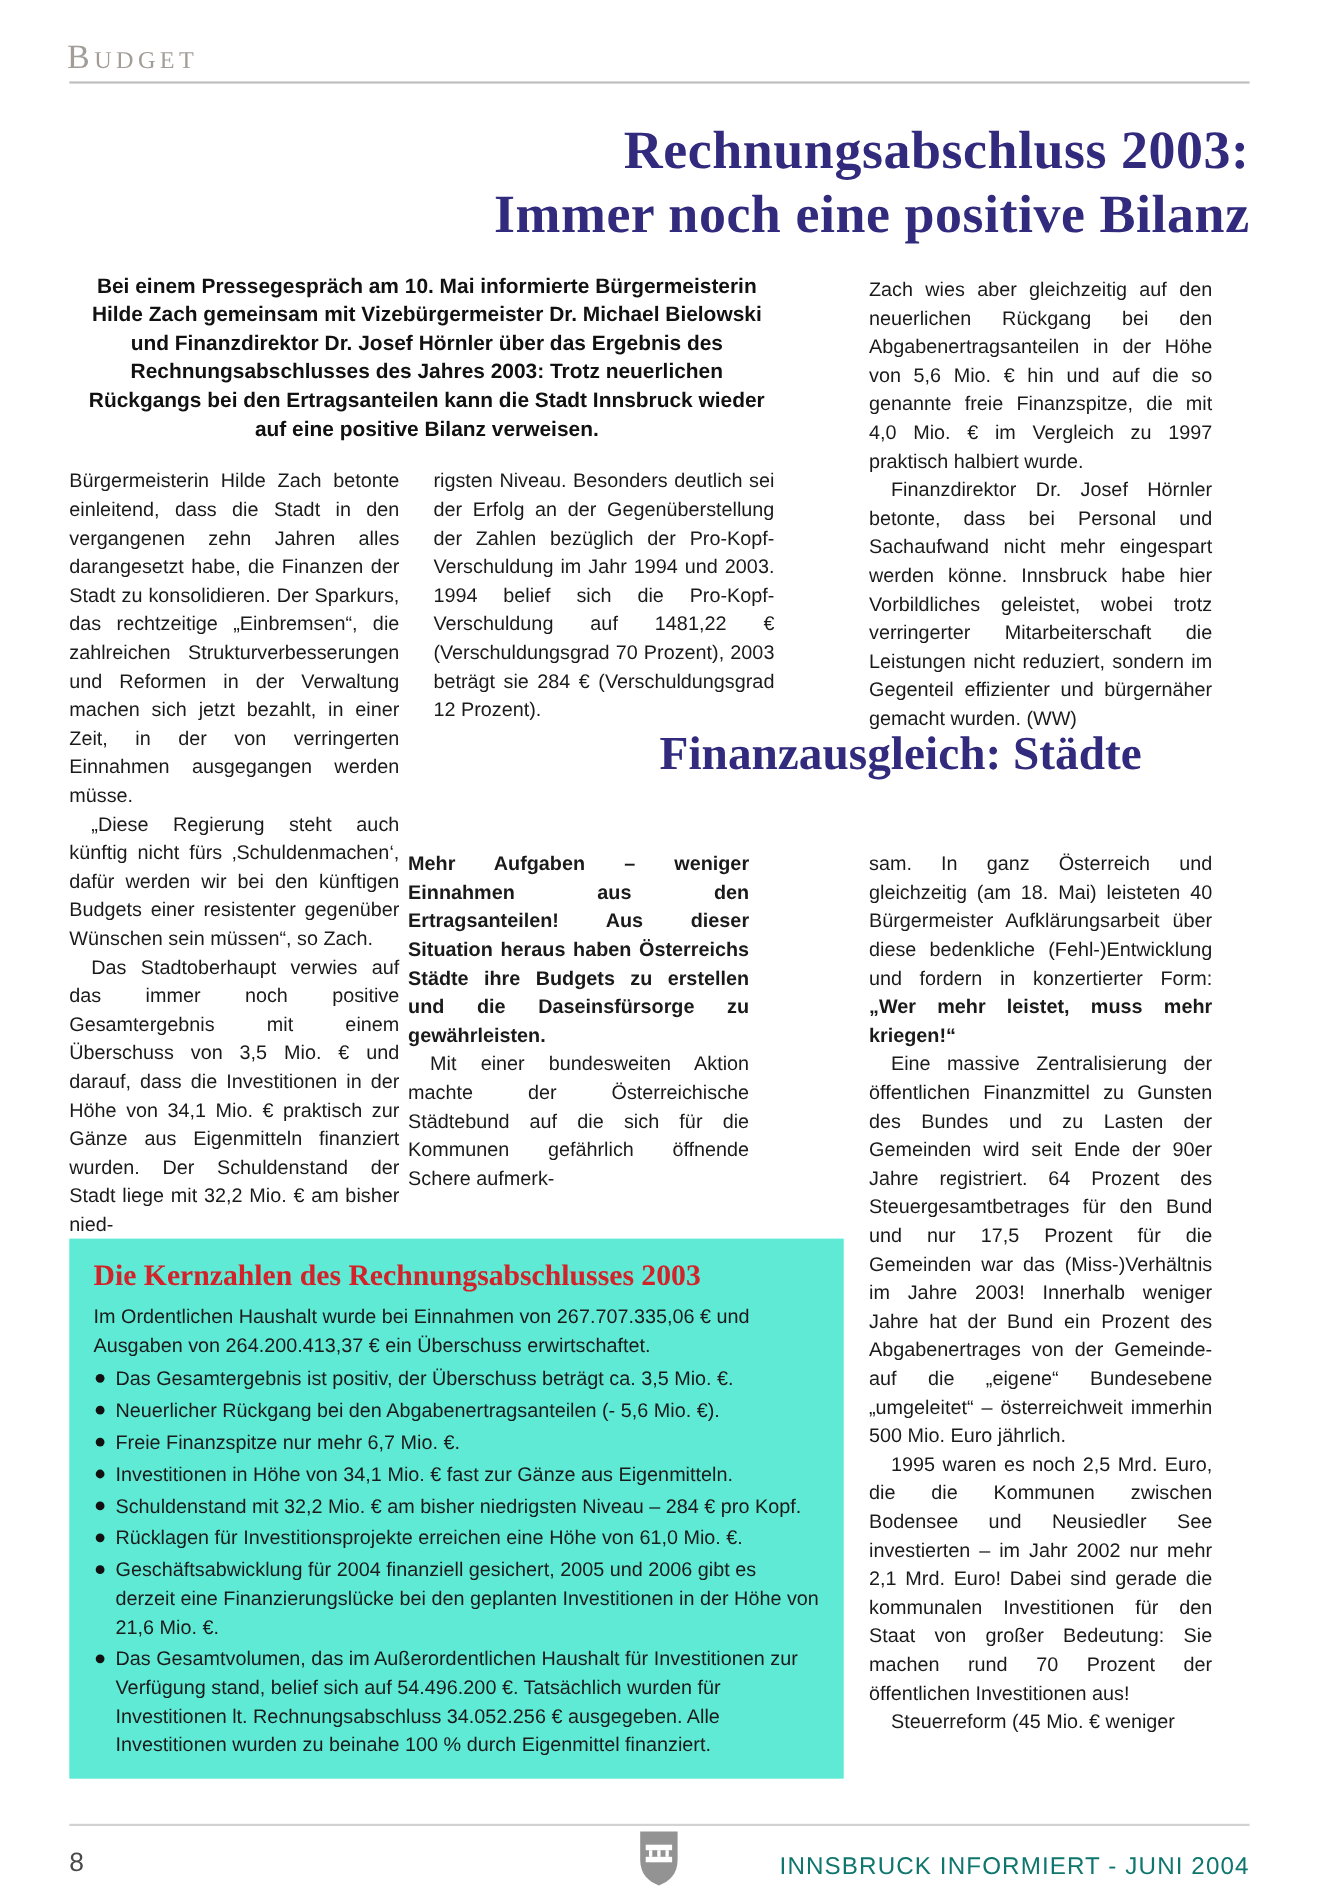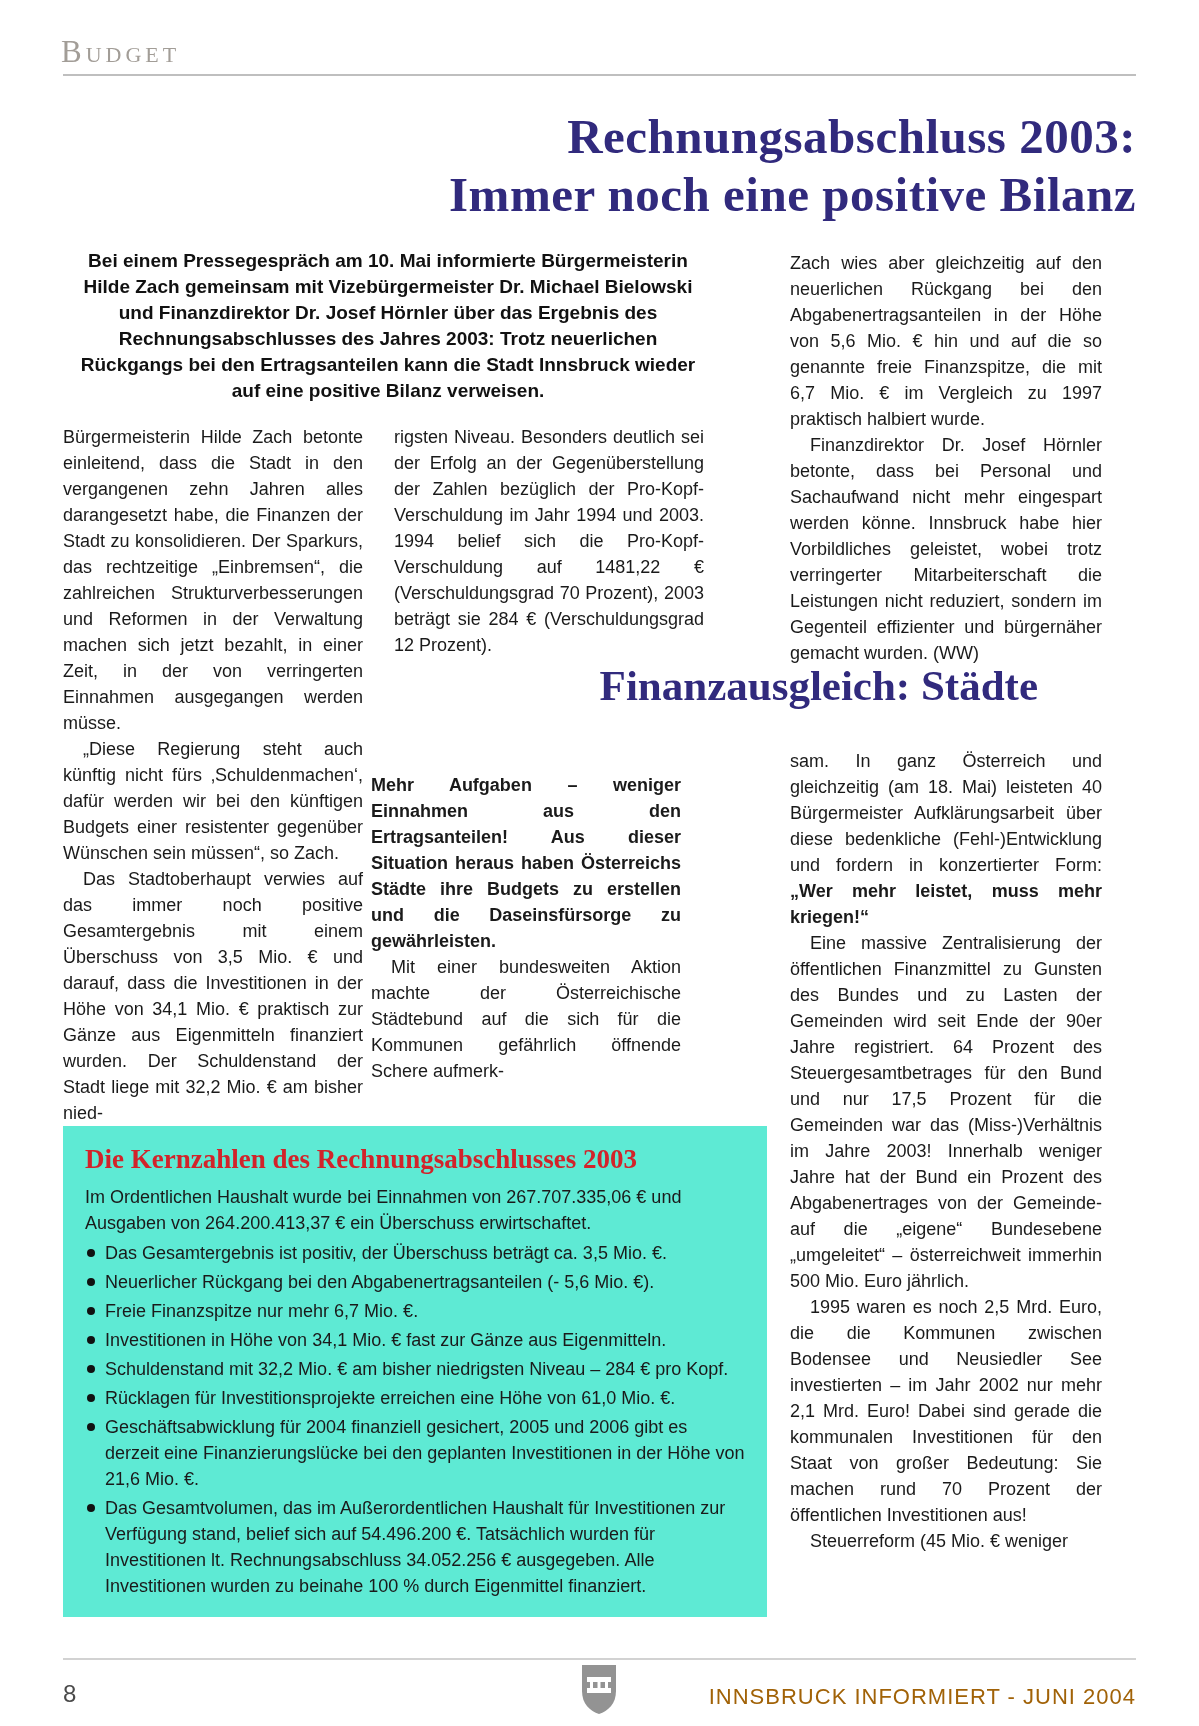--- a/index.html
+++ b/index.html
@@ -75,39 +75,39 @@
     position: absolute;
     left: 2px;
     top: 9px;
     width: 8px;
     height: 8px;
     background: #111;
     border-radius: 50%;
   }
 
   .footer-pagenum { font-size: 24px; color: #4a4a4a; }
-  .footer-name { font-size: 22px; color: #a16207; letter-spacing: 1px; }
+  .footer-name { font-size: 22px; color: #0f766e; letter-spacing: 1px; }
 </style>
 </head>
 <body>
 
 <div class="page">
 
   <div class="abs section-label" style="left:61px; top:34px;">Budget</div>
   <div class="abs rule" style="left:63px; top:74px; width:1073px;"></div>
 
   <div class="abs headline h1" style="left:63px; top:108px; width:1073px;">
     <div>Rechnungsabschluss 2003:</div>
     <div>Immer noch eine positive Bilanz</div>
   </div>
 
   <div class="abs lead" style="left:68px; top:248px; width:640px;">Bei einem Pressegespräch am 10. Mai informierte Bürgermeisterin Hilde Zach gemeinsam mit Vizebürgermeister Dr. Michael Bielowski und Finanzdirektor Dr. Josef Hörnler über das Ergebnis des Rechnungsabschlusses des Jahres 2003: Trotz neuerlichen Rückgangs bei den Ertragsanteilen kann die Stadt Innsbruck wieder auf eine positive Bilanz verweisen.</div>
 
   <div class="abs body-col" style="left:790px; top:250px; width:312px;">
-    <p>Zach wies aber gleichzeitig auf den neuerlichen Rückgang bei den Abgabenertragsanteilen in der Höhe von 5,6 Mio. € hin und auf die so genannte freie Finanzspitze, die mit 6,7 Mio. € im Vergleich zu 1997 praktisch halbiert wurde.</p>
+    <p>Zach wies aber gleichzeitig auf den neuerlichen Rückgang bei den Abgabenertragsanteilen in der Höhe von 5,6 Mio. € hin und auf die so genannte freie Finanzspitze, die mit 4,0 Mio. € im Vergleich zu 1997 praktisch halbiert wurde.</p>
     <p class="ind">Finanzdirektor Dr. Josef Hörnler betonte, dass bei Personal und Sachaufwand nicht mehr eingespart werden könne. Innsbruck habe hier Vorbildliches geleistet, wobei trotz verringerter Mitarbeiterschaft die Leistungen nicht reduziert, sondern im Gegenteil effizienter und bürgernäher gemacht wurden. (WW)</p>
   </div>
 
   <div class="abs body-col" style="left:63px; top:424px; width:300px;">
     <p>Bürgermeisterin Hilde Zach betonte einleitend, dass die Stadt in den vergangenen zehn Jahren alles darangesetzt habe, die Finanzen der Stadt zu konsolidieren. Der Sparkurs, das rechtzeitige „Einbremsen“, die zahlreichen Strukturverbesserungen und Reformen in der Verwaltung machen sich jetzt bezahlt, in einer Zeit, in der von verringerten Einnahmen ausgegangen werden müsse.</p>
     <p class="ind">„Diese Regierung steht auch künftig nicht fürs ‚Schuldenmachen‘, dafür werden wir bei den künftigen Budgets einer resistenter gegenüber Wünschen sein müssen“, so Zach.</p>
     <p class="ind">Das Stadtoberhaupt verwies auf das immer noch positive Gesamtergebnis mit einem Überschuss von 3,5 Mio. € und darauf, dass die Investitionen in der Höhe von 34,1 Mio. € praktisch zur Gänze aus Eigenmitteln finanziert wurden. Der Schuldenstand der Stadt liege mit 32,2 Mio. € am bisher nied-</p>
   </div>
 
   <div class="abs body-col" style="left:394px; top:424px; width:310px;">
@@ -116,21 +116,21 @@
 
   <div class="abs headline h2" style="left:394px; top:660px; width:644px;">
     <div>Finanzausgleich: Städte</div>
   </div>
 
   <div class="abs body-col" style="left:371px; top:772px; width:310px;">
     <p class="boldlead">Mehr Aufgaben – weniger Einnahmen aus den Ertragsanteilen! Aus dieser Situation heraus haben Österreichs Städte ihre Budgets zu erstellen und die Daseinsfürsorge zu gewährleisten.</p>
     <p class="ind">Mit einer bundesweiten Aktion machte der Österreichische Städtebund auf die sich für die Kommunen gefährlich öffnende Schere aufmerk-</p>
   </div>
 
-  <div class="abs body-col" style="left:790px; top:748px; width:312px;">
+  <div class="abs body-col" style="left:790px; top:772px; width:312px;">
     <p><span>sam. In ganz Österreich und gleichzeitig (am 18. Mai) leisteten 40 Bürgermeister Aufklärungsarbeit über diese bedenkliche (Fehl-)Entwicklung und fordern in konzertierter Form: </span><span class="inline-bold">„Wer mehr leistet, muss mehr kriegen!“</span></p>
     <p class="ind">Eine massive Zentralisierung der öffentlichen Finanzmittel zu Gunsten des Bundes und zu Lasten der Gemeinden wird seit Ende der 90er Jahre registriert. 64 Prozent des Steuergesamtbetrages für den Bund und nur 17,5 Prozent für die Gemeinden war das (Miss-)Verhältnis im Jahre 2003! Innerhalb weniger Jahre hat der Bund ein Prozent des Abgabenertrages von der Gemeinde- auf die „eigene“ Bundesebene „umgeleitet“ – österreichweit immerhin 500 Mio. Euro jährlich.</p>
     <p class="ind">1995 waren es noch 2,5 Mrd. Euro, die die Kommunen zwischen Bodensee und Neusiedler See investierten – im Jahr 2002 nur mehr 2,1 Mrd. Euro! Dabei sind gerade die kommunalen Investitionen für den Staat von großer Bedeutung: Sie machen rund 70 Prozent der öffentlichen Investitionen aus!</p>
     <p class="ind">Steuerreform (45 Mio. € weniger</p>
   </div>
 
   <div class="abs box" style="left:63px; top:1126px; width:704px;">
     <h2 class="box-title">Die Kernzahlen des Rechnungsabschlusses 2003</h2>
     <p class="box-intro">Im Ordentlichen Haushalt wurde bei Einnahmen von 267.707.335,06 € und Ausgaben von 264.200.413,37 € ein Überschuss erwirtschaftet.</p>
     <ul>

